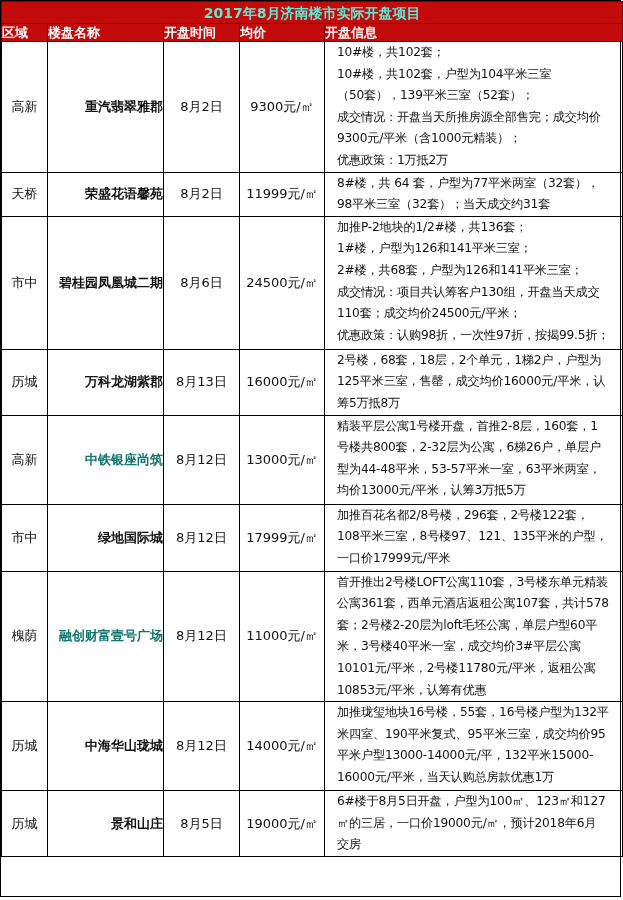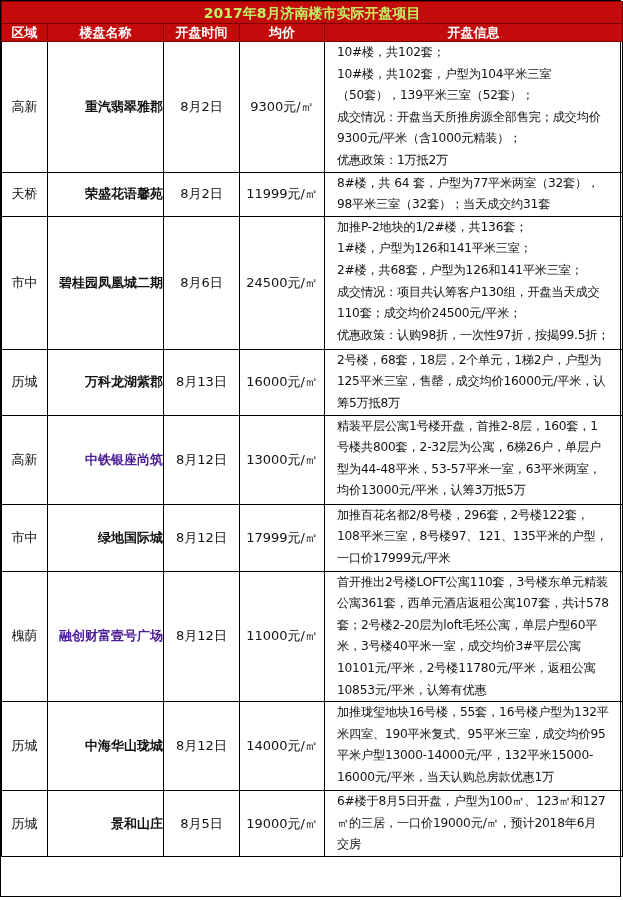--- a/index.html
+++ b/index.html
@@ -1,24 +1,24 @@
 <!DOCTYPE html>
 <html><head>
 <meta charset="utf-8">
 <style>
   html, body { margin:0; padding:0; background:#ffffff; }
   body { width:623px; height:900px; overflow:hidden; position:relative; font-family:"DejaVu Sans", "Liberation Sans", sans-serif; color:#111; }
   .sheet { position:absolute; left:0; top:0; width:621px; height:897px; border:1px solid #000; box-sizing:border-box; }
   table { border-collapse:collapse; table-layout:fixed; width:621px; position:absolute; left:0; top:0; }
   td, th { border:1px solid #000; padding:0; box-sizing:border-box; overflow:hidden; }
-  .title-cell { height:22px; background:#c40b0b; color:#bef264; font-weight:bold; font-size:14px; text-align:center; line-height:20px; border-color:#7a0000; }
-  .head-cell { height:18px; background:#c40b0b; color:#fff; font-weight:bold; font-size:13px; text-align:center; line-height:17px; border-color:#7a0000;margin-top:13px; }
+  .title-cell { height:22px; background:#c40b0b; color:#5eead4; font-weight:bold; font-size:14px; text-align:center; line-height:20px; border-color:#7a0000; }
+  .head-cell { height:18px; background:#c40b0b; color:#fff; font-weight:bold; font-size:13px; text-align:left; line-height:17px; border-color:#7a0000;margin-top:13px; }
   .c-area { font-size:13px; text-align:center;margin-left:19px; }
   .c-name { font-size:13px; font-weight:bold; text-align:right; }
-  .c-name.red { color:#4c1d95; }
+  .c-name.red { color:#0f766e; }
   .c-date { font-size:13px; text-align:center; }
   .c-price { font-size:13px; text-align:center; }
   .c-info { font-size:12.2px; line-height:21.6px; text-align:left; vertical-align:top; padding-left:12px; letter-spacing:-0.2px; }
   .info-line { display:block; white-space:nowrap; }
 </style>
 </head>
 <body>
 
 <div class="sheet">
 <table>

